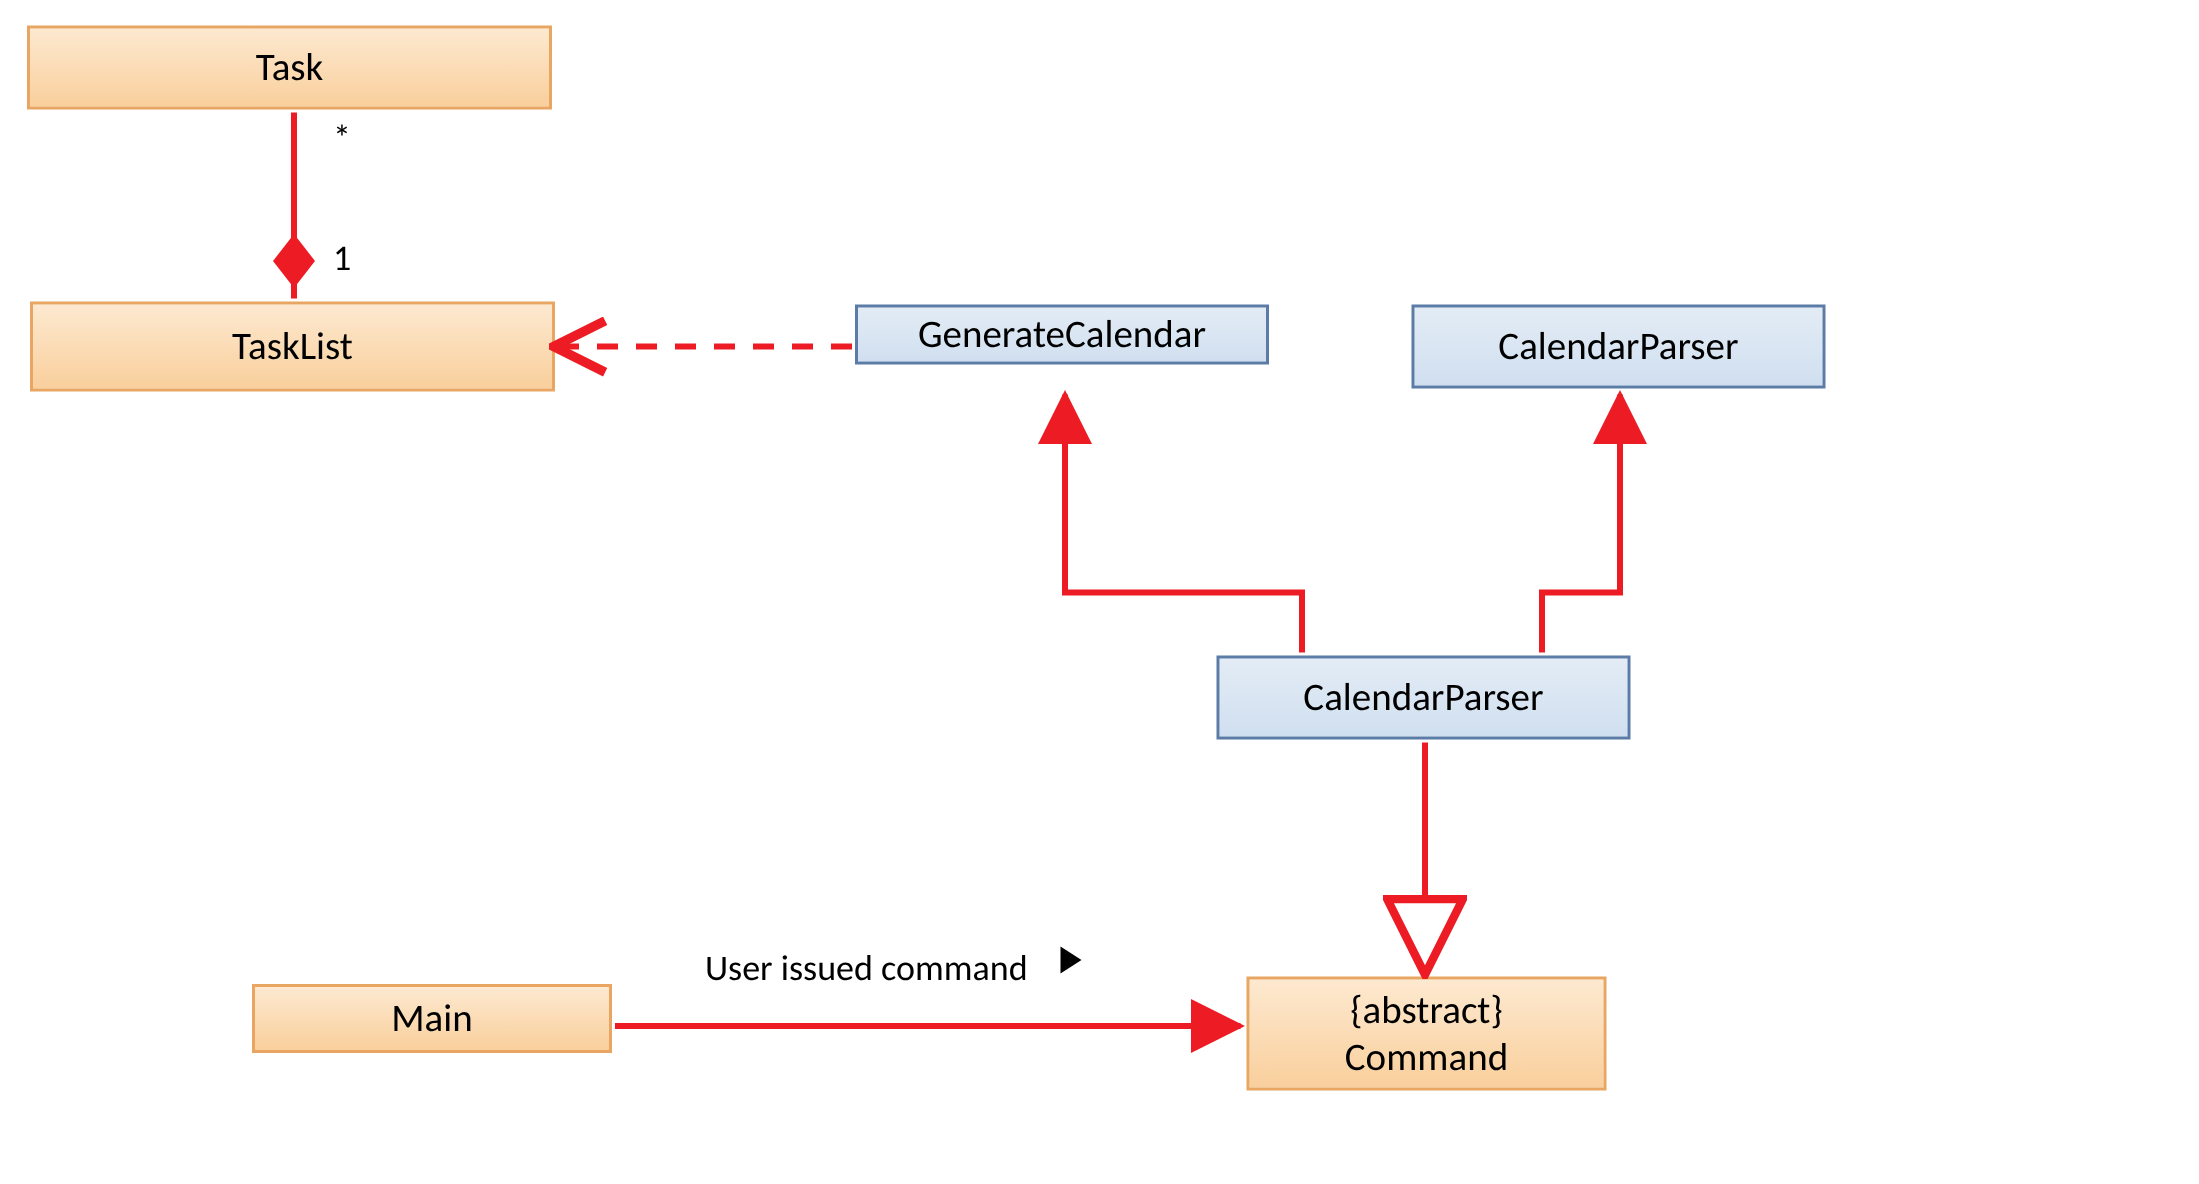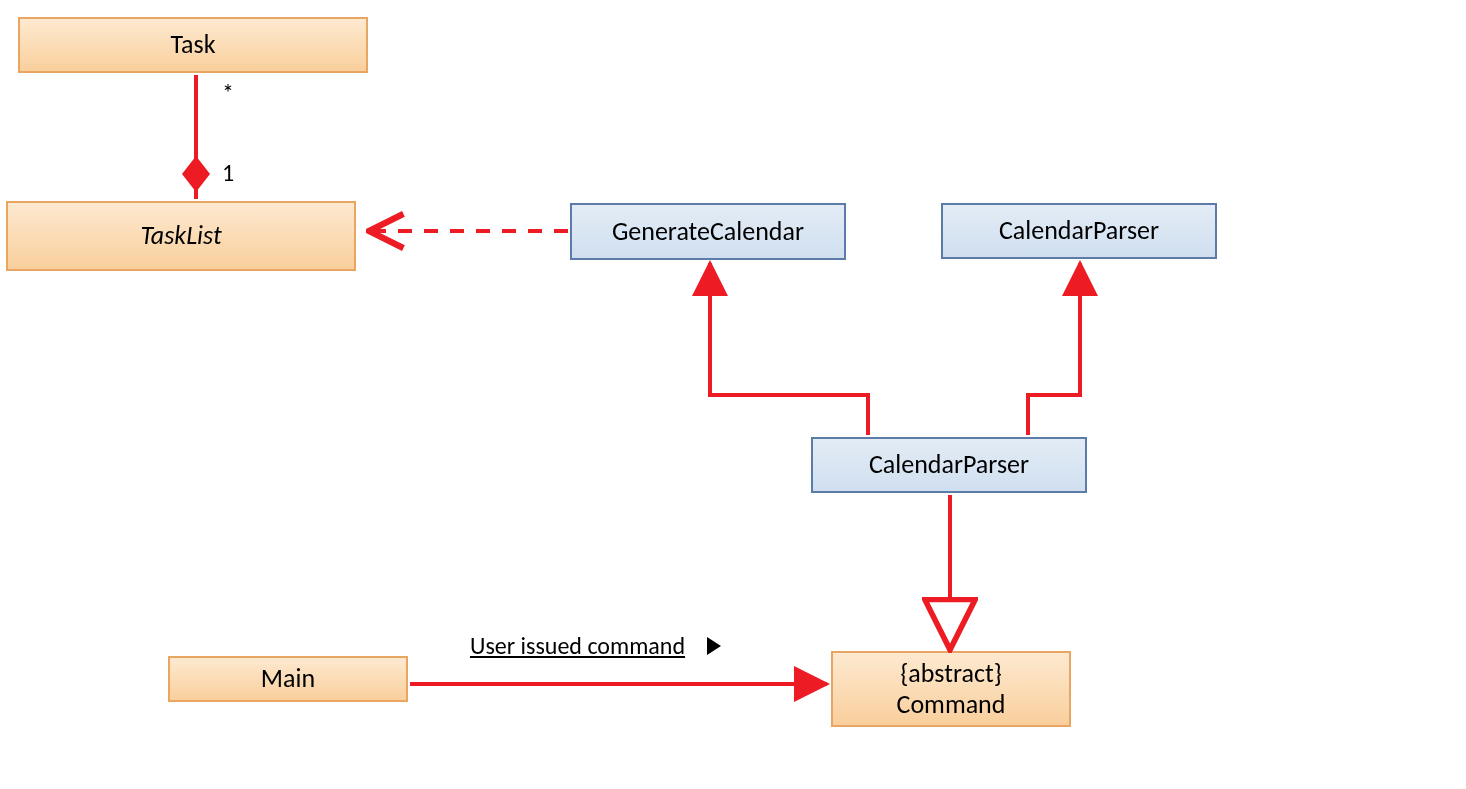--- a/index.html
+++ b/index.html
@@ -37,44 +37,43 @@
   .mult {
     position: absolute;
     font-size: 24px;
     color: #000;
   }
   .assoc-label {
     position: absolute;
     font-size: 24px;
     color: #000;
     display: flex;
-    align-items: center;
+    align-items: flex-start;
     gap: 22px;
-    text-decoration: underline;
   }
   .tri-right {
     display: inline-block;
     width: 0; height: 0;
     border-top: 9px solid transparent;
     border-bottom: 9px solid transparent;
     border-left: 14px solid #000;
   }
 </style>
 </head>
 <body>
 
 <div class="box orange-box" style="left:18px; top:17px; width:350px; height:56px;">
   <span>Task</span>
 </div>
 
-<div class="box orange-box" style="left:6px; top:201px; width:350px; height:70px;font-style:italic;">
+<div class="box orange-box" style="left:20px; top:201px; width:350px; height:60px;">
   <span>TaskList</span>
 </div>
 
-<div class="box blue-box" style="left:570px; top:203px; width:276px; height:57px;">
+<div class="box blue-box" style="left:570px; top:203px; width:276px; height:40px;">
   <span>GenerateCalendar</span>
 </div>
 
 <div class="box blue-box" style="left:941px; top:203px; width:276px; height:56px;">
   <span>CalendarParser</span>
 </div>
 
 <div class="box blue-box" style="left:811px; top:437px; width:276px; height:56px;">
   <span>CalendarParser</span>
 </div>

